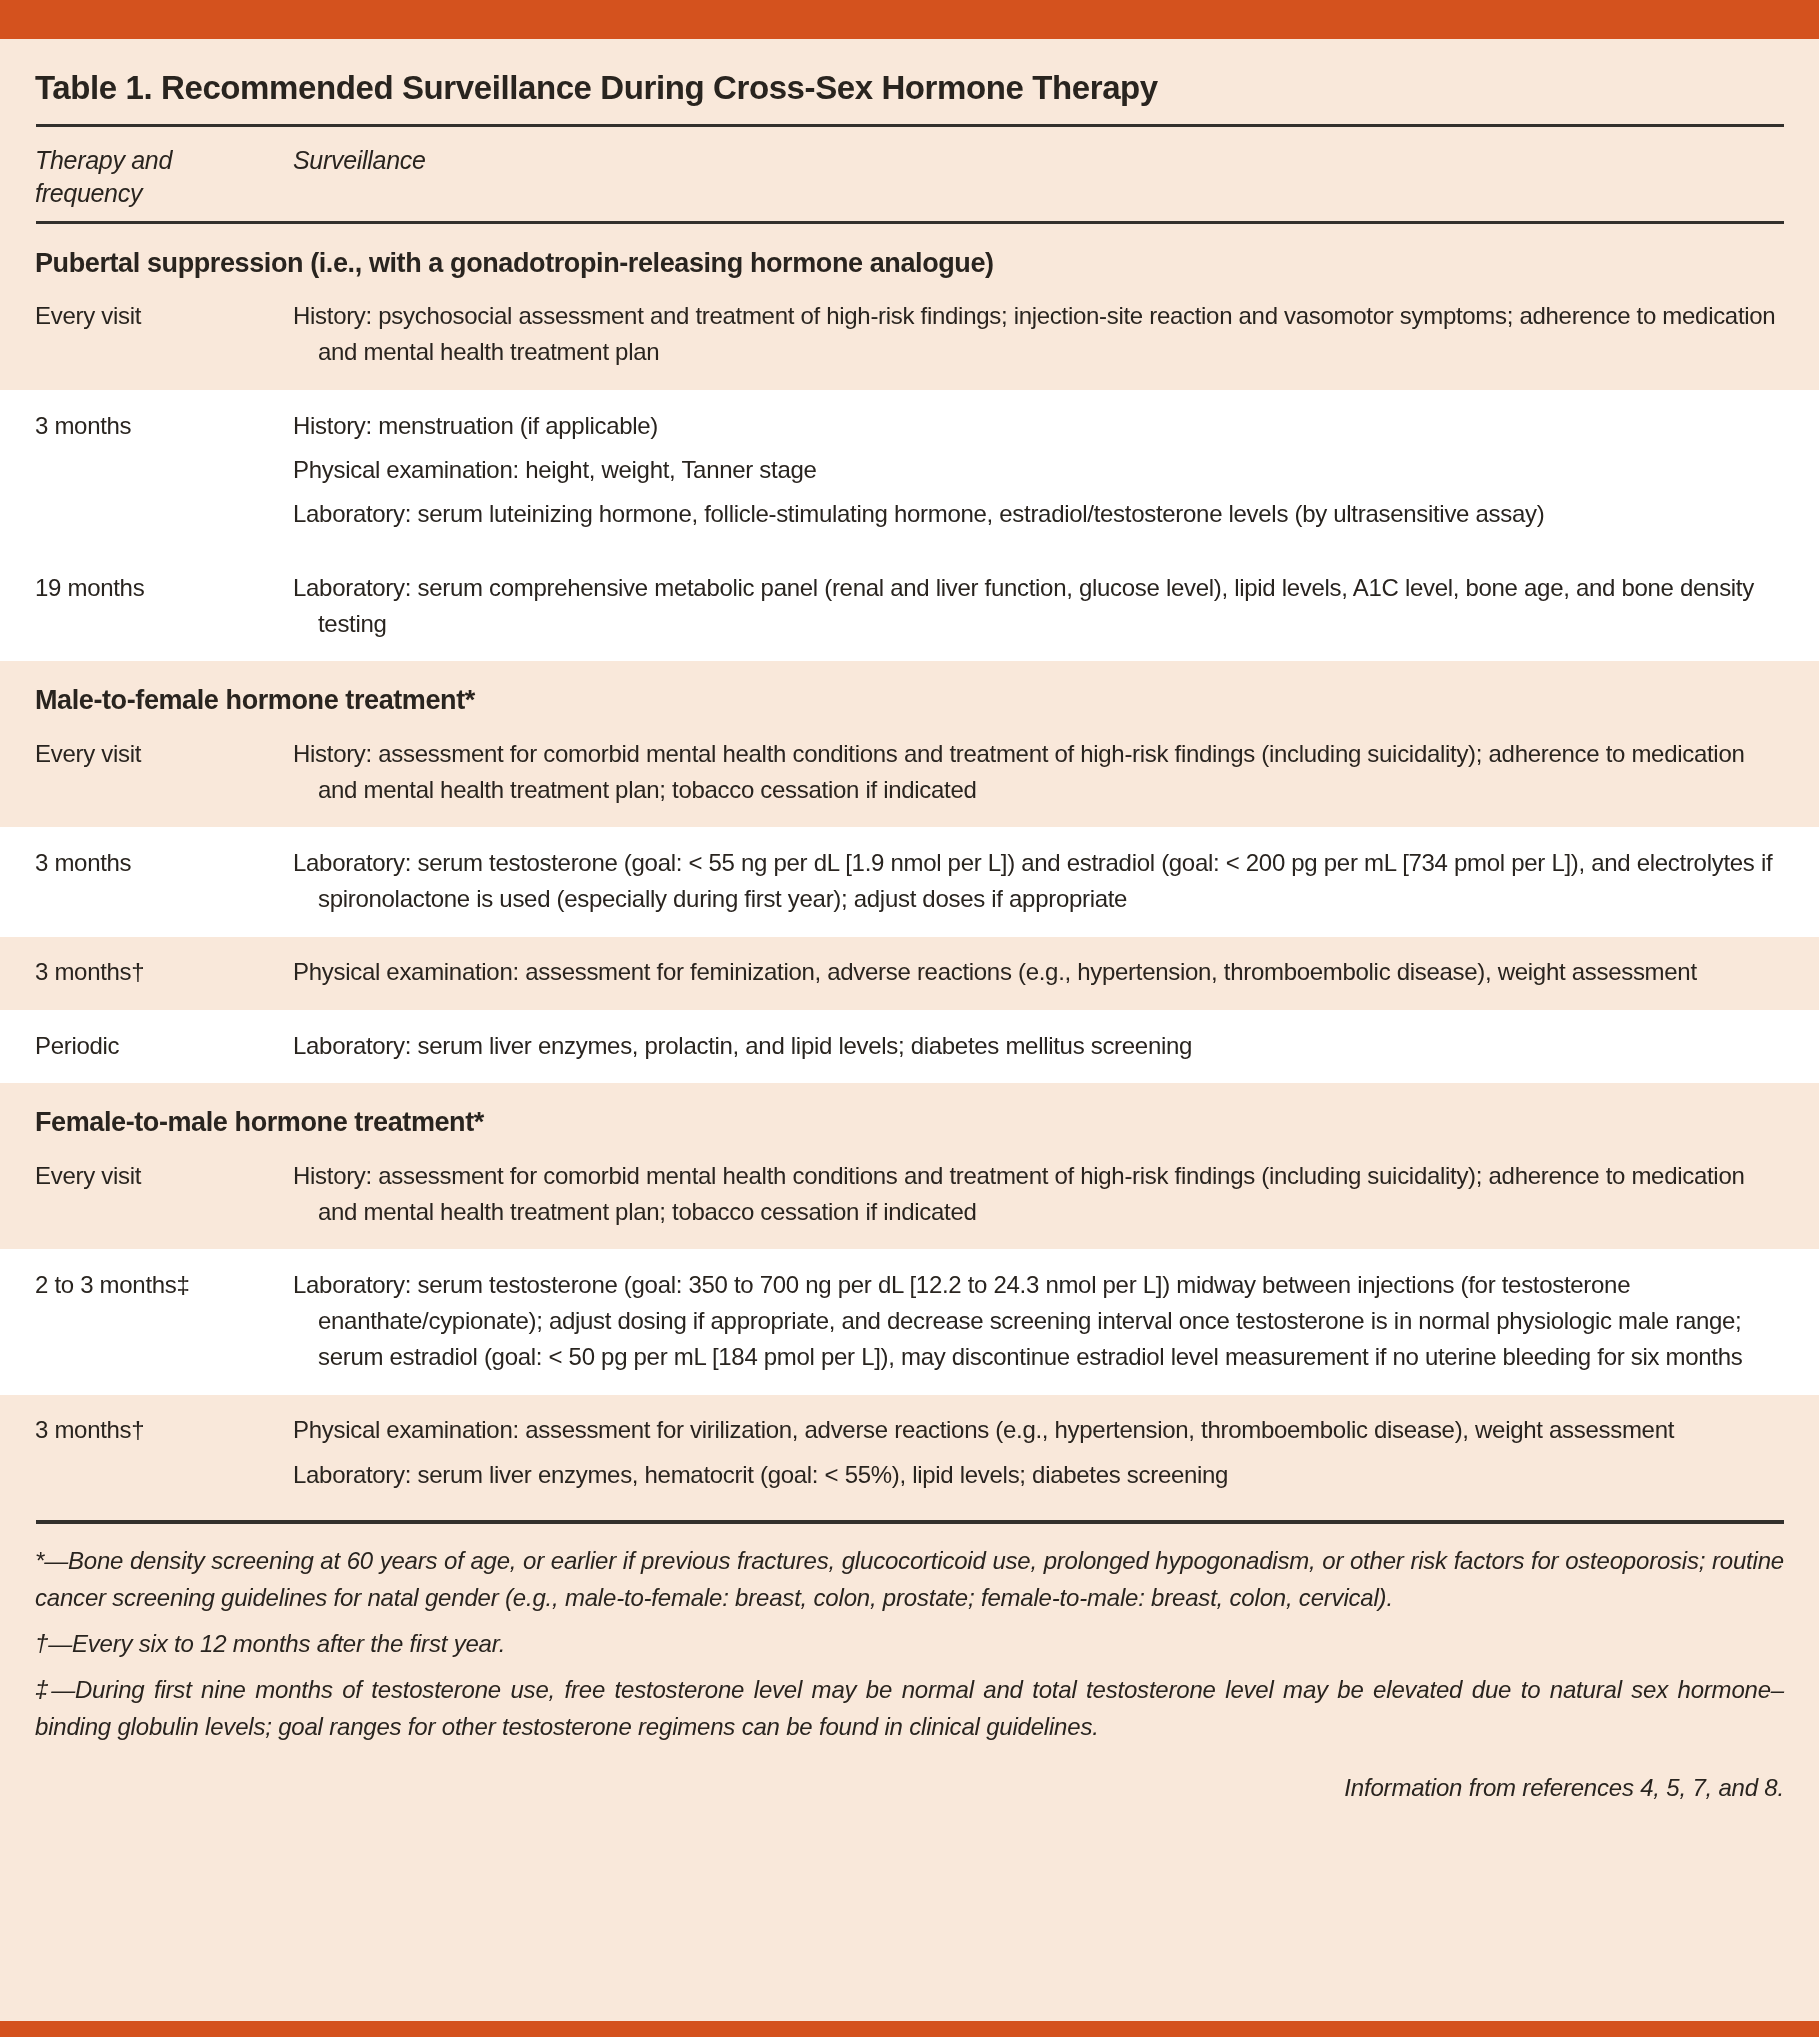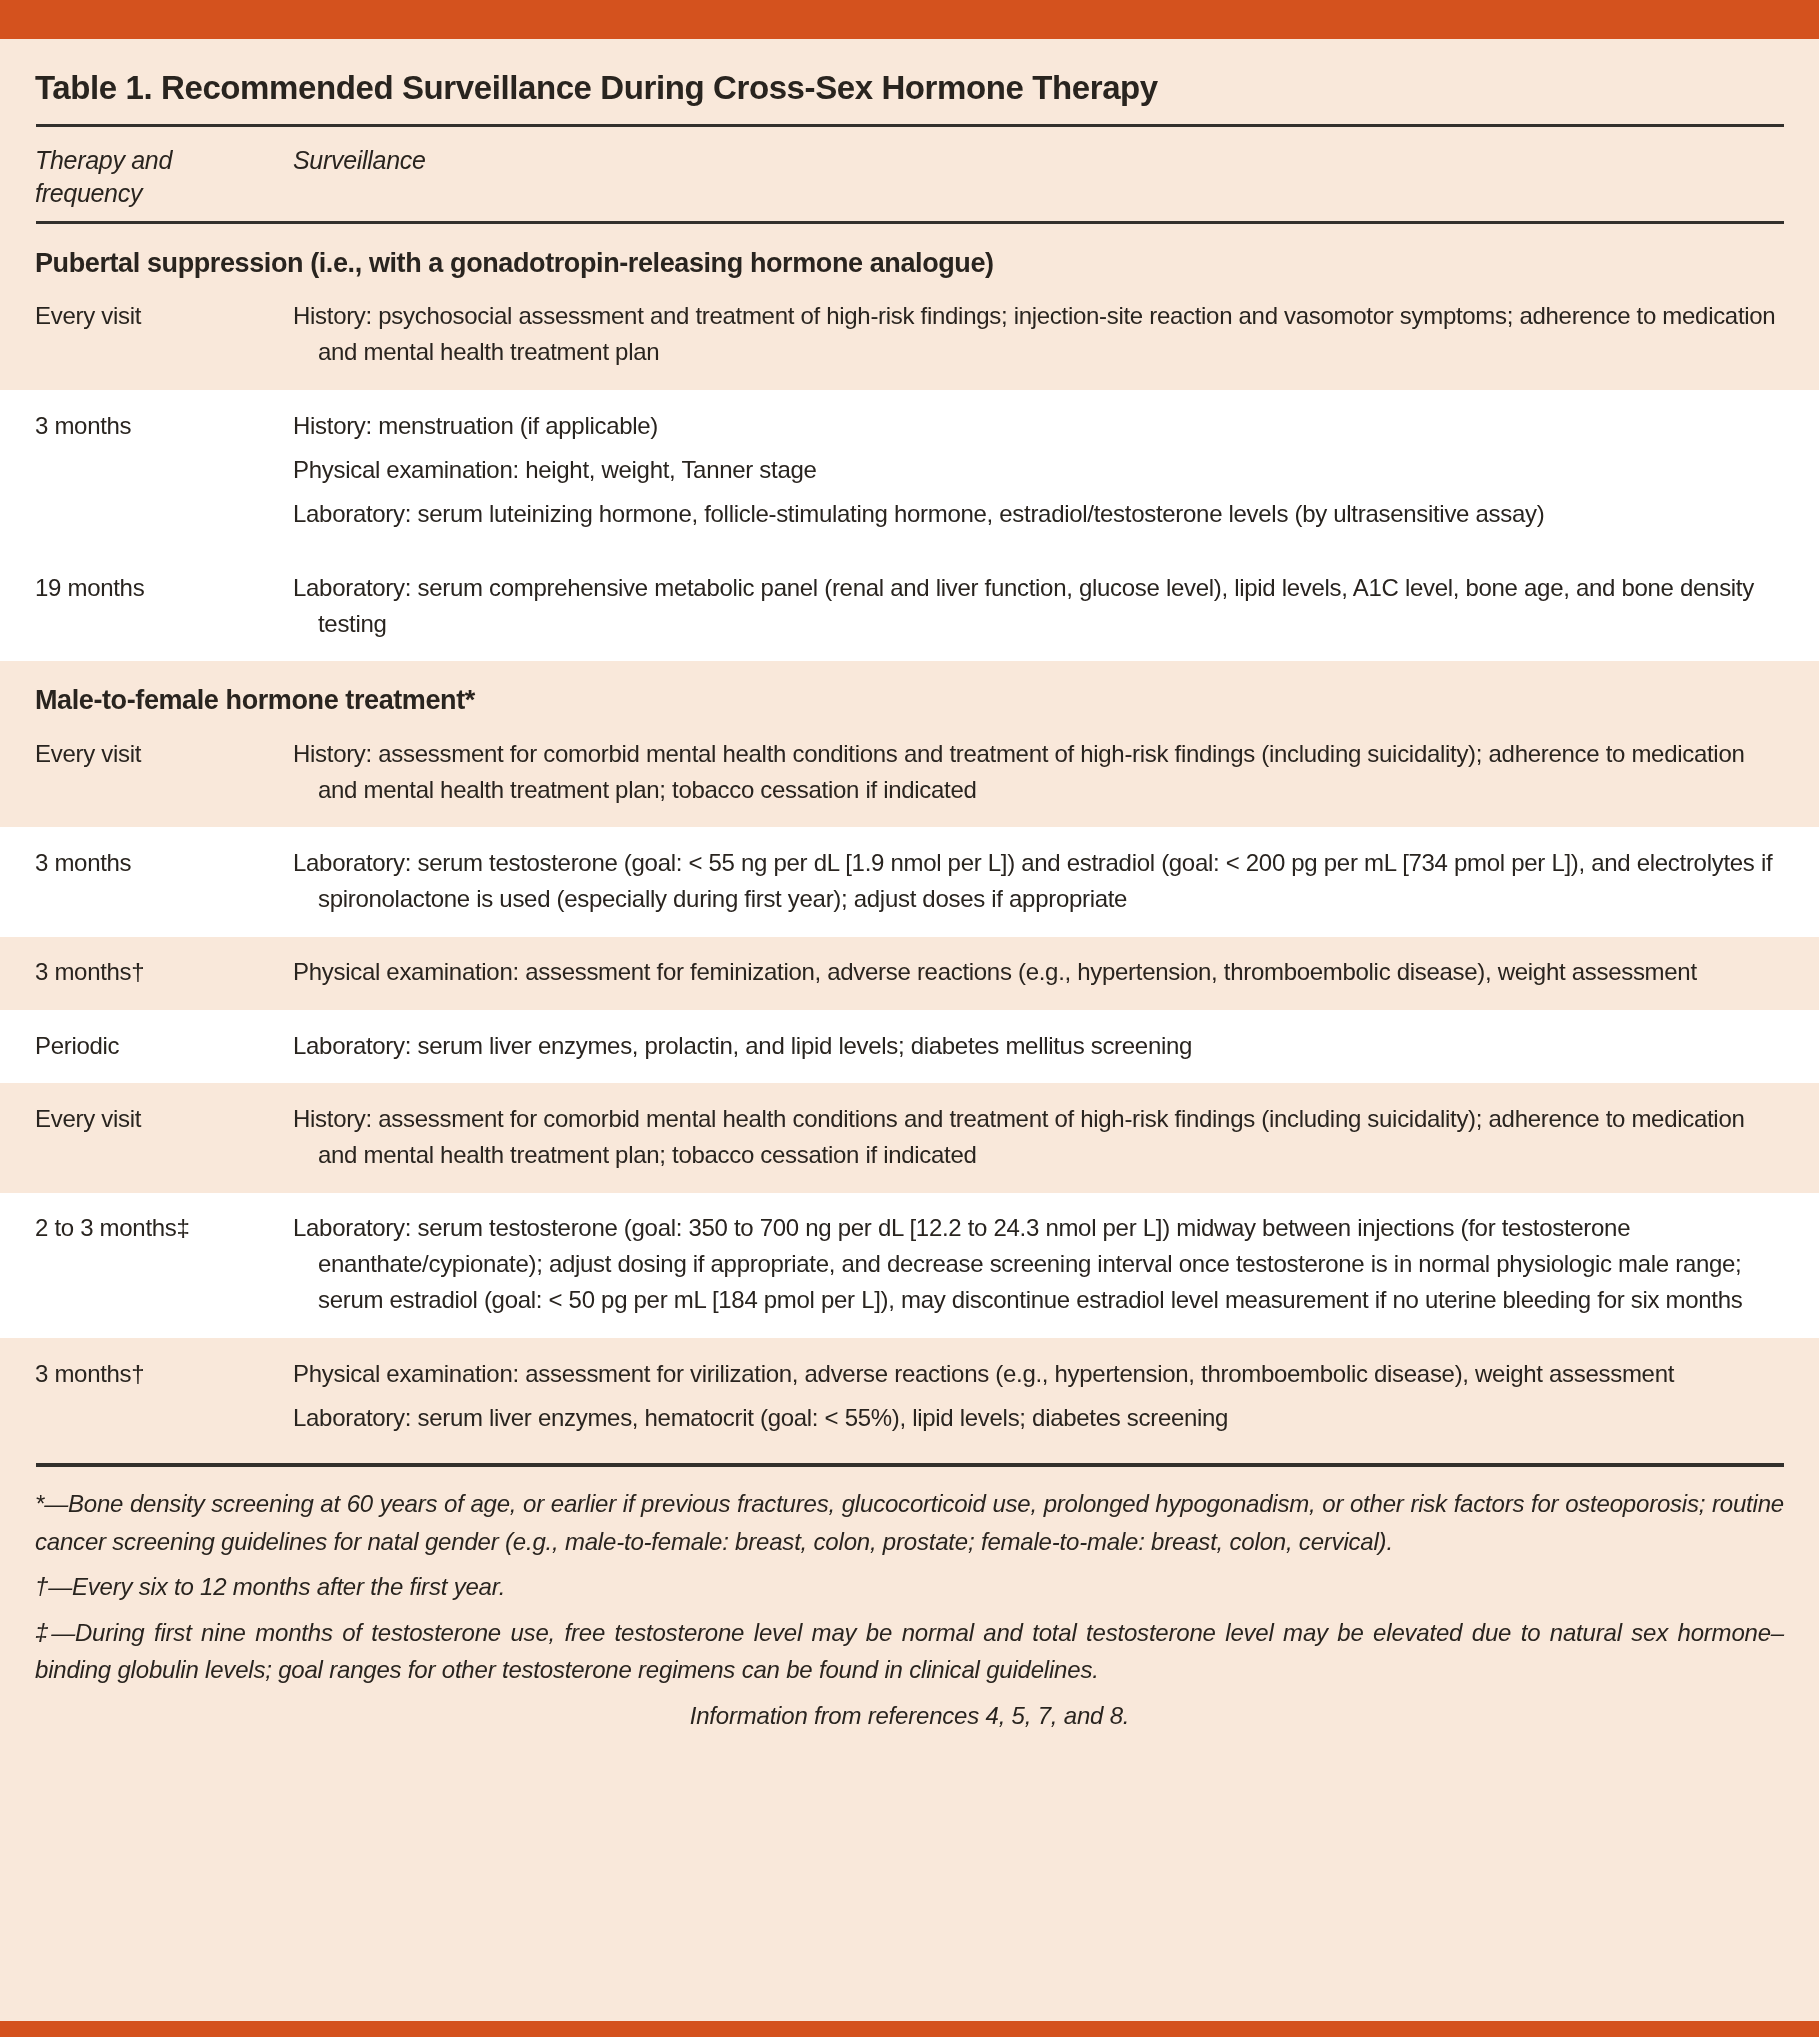--- a/index.html
+++ b/index.html
@@ -81,22 +81,22 @@
   .footer-block .rule{margin-top:7.5px;margin-bottom:18.6px;}
   .footnote{
     font-style:italic;
     font-size:24px;
     line-height:1.55;
     margin:0 36px 8.4px 35px;
     text-align:justify;
     letter-spacing:-0.2px;
   }
   .footnote.source{
-    margin-top:9px;
-    text-align:center;
+    margin-top:24px;
+    text-align:right;
   }
 </style>
 </head>
 <body>
 
 <div class="page">
 
   <div class="bar top"></div>
 
   <div class="band peach title-block">
@@ -152,20 +152,21 @@
         <div class="surv">
           <p>Physical examination: assessment for feminization, adverse reactions (e.g., hypertension, thromboembolic disease), weight assessment</p>
         </div>
       </div>
       <div class="row band white">
         <div class="freq">Periodic</div>
         <div class="surv">
           <p>Laboratory: serum liver enzymes, prolactin, and lipid levels; diabetes mellitus screening</p>
         </div>
       </div>
+      <div class="band peach section-header">Female-to-male hormone treatment*</div>
       <div class="row band peach">
         <div class="freq">Every visit</div>
         <div class="surv">
           <p>History: assessment for comorbid mental health conditions and treatment of high-risk findings (including suicidality); adherence to medication and mental health treatment plan; tobacco cessation if indicated</p>
         </div>
       </div>
       <div class="row band white">
         <div class="freq">2 to 3 months‡</div>
         <div class="surv">
           <p>Laboratory: serum testosterone (goal: 350 to 700 ng per dL [12.2 to 24.3 nmol per L]) midway between injections (for testosterone enanthate/cypionate); adjust dosing if appropriate, and decrease screening interval once testosterone is in normal physiologic male range; serum estradiol (goal: &lt; 50 pg per mL [184 pmol per L]), may discontinue estradiol level measurement if no uterine bleeding for six months</p>

